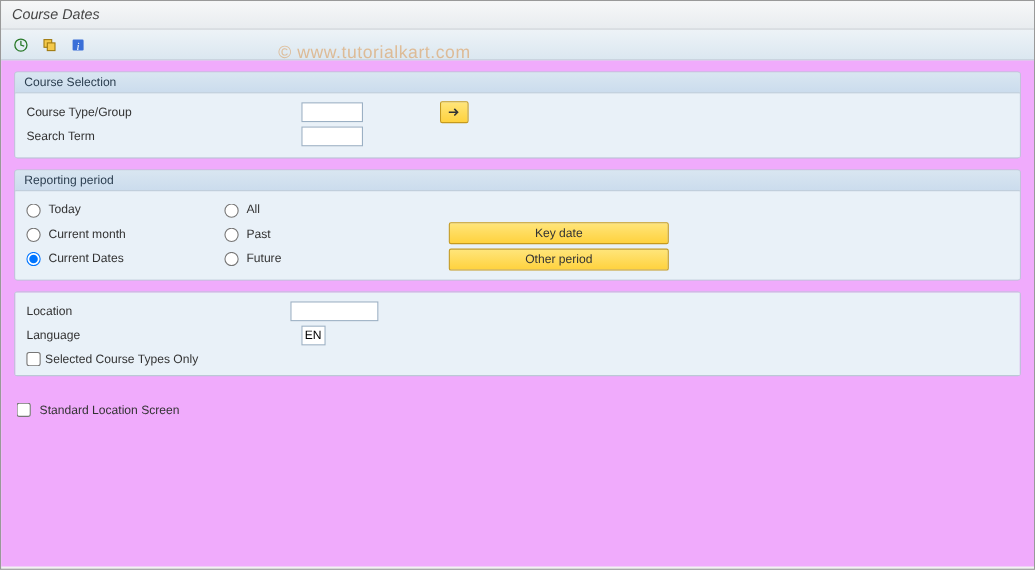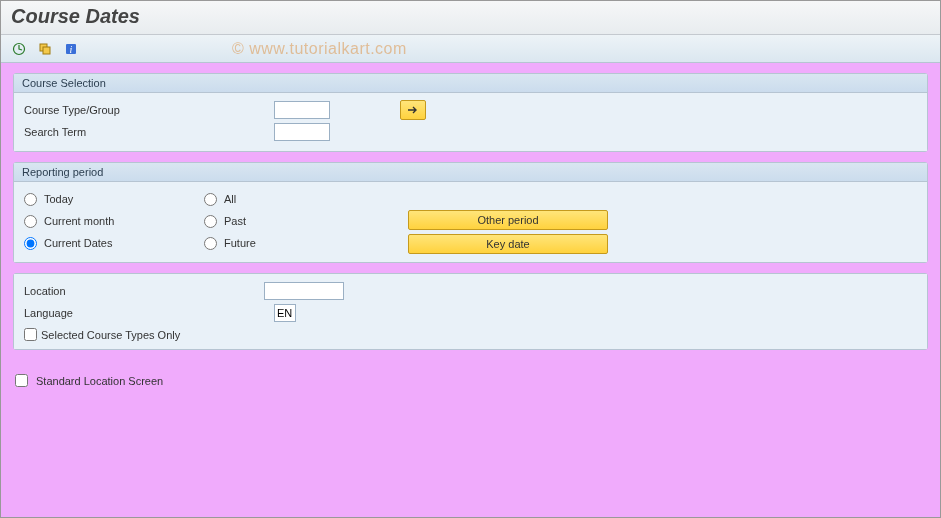--- a/index.html
+++ b/index.html
@@ -12,22 +12,22 @@
     color: #333;
     width: 941px;
     height: 518px;
     overflow: hidden;
     border: 1px solid #999;
   }
   .titlebar {
     background: linear-gradient(#f6f7f8,#e8ecef);
     border-bottom: 1px solid #c4c9cf;
     padding: 4px 10px 6px 10px;
-    font-size: 20px;
-    font-weight: bold;
+    font-size: 13px;
+    font-weight: normal;
     font-style: italic;
     color: #444;
   }
   .toolbar {
     background: linear-gradient(#edf3f7,#dbe7f0);
     border-bottom: 1px solid #b6c4d2;
     padding: 4px 8px;
     display: flex;
     gap: 6px;
     align-items: center;
@@ -89,21 +89,21 @@
     height: 20px;
     border-radius: 2px;
   }
   .yellow-btn.small { width: 26px; }
   .yellow-btn.wide { width: 200px; font-size:11px; color:#333; }
   .btn-stack { display:flex; flex-direction:column; gap:4px; margin-left: 24px;}
   .checkbox-row { display:flex; align-items:center; gap:0; margin-top:4px; }
   input[type="checkbox"]{ margin:0 4px 0 0; width:13px; height:13px;}
   .watermark {
     position: absolute;
-    top: 40px; left: 232px;
+    top: 40px; left: 253px;
     color: rgba(220,130,40,0.45);
     font-size: 16px;
     font-weight: normal;
     letter-spacing: 0.5px;
     pointer-events: none;
   }
   .free-check {
     margin-top: 24px;
     display:flex; align-items:center; gap:4px;
     padding-left: 2px;
@@ -195,22 +195,22 @@
               <input type="radio" name="rp" checked="" style="">
               <span class="label">Current Dates</span>
             </div>
             <div class="col-b">
               <input type="radio" name="rp" style="">
               <span class="label">Future</span>
             </div>
           </div>
         </div>
         <div class="btn-stack" style="margin-top:22px;">
+          <span class="yellow-btn wide">Key date</span>
           <span class="yellow-btn wide">Other period</span>
-          <span class="yellow-btn wide">Key date</span>
         </div>
       </div>
     </div>
   </div>
 
   <div class="groupbox">
     <div class="group-body">
       <div class="row">
         <div class="col-a">
           <span class="label">Location</span>

